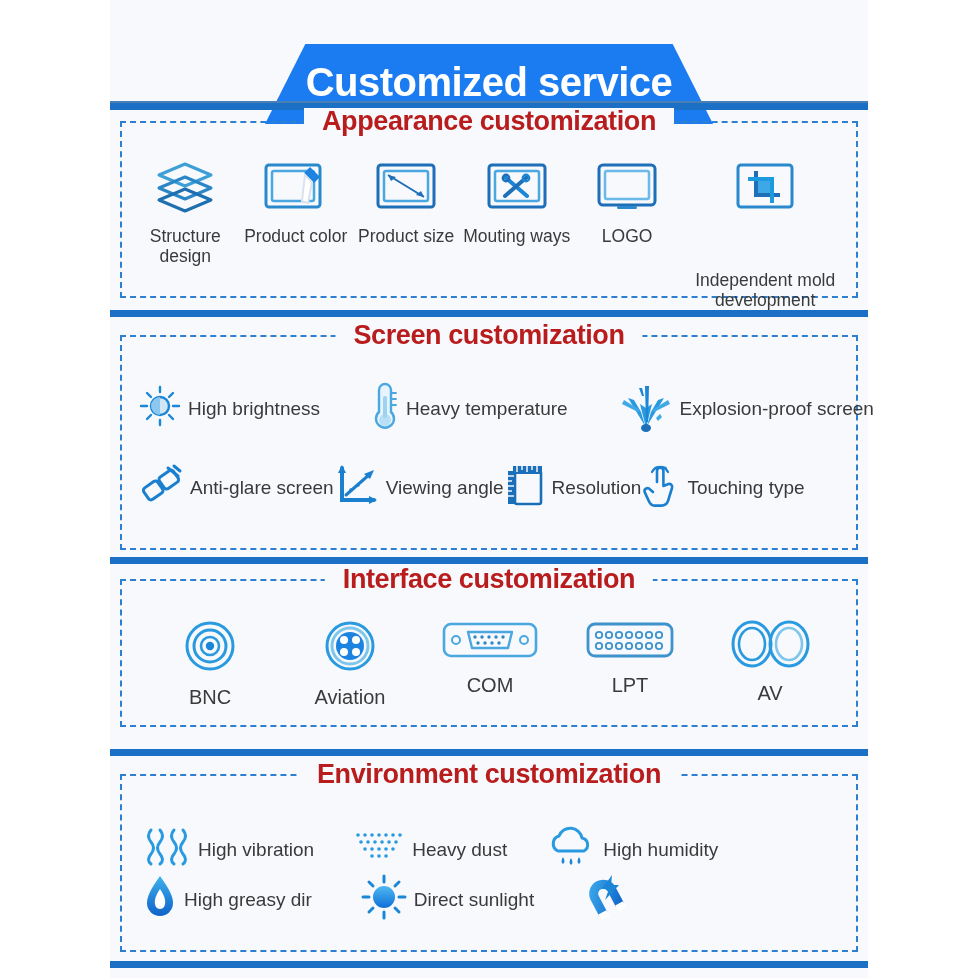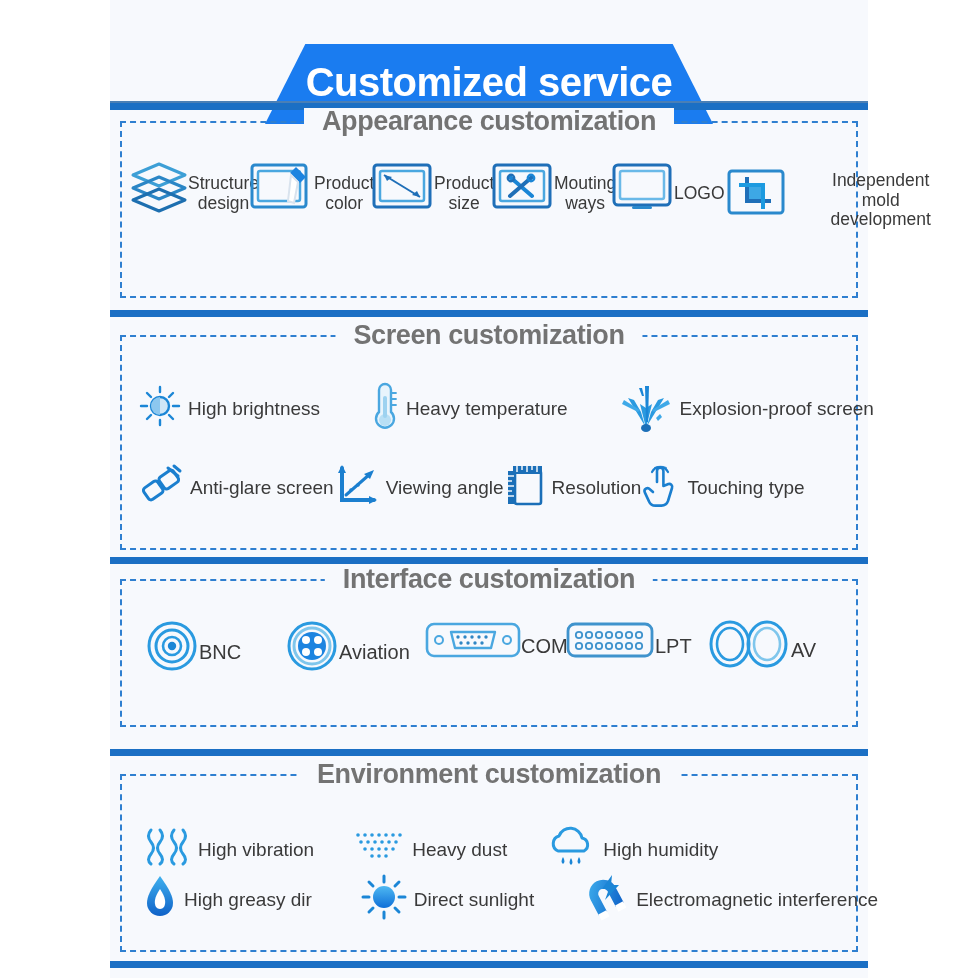--- a/index.html
+++ b/index.html
@@ -94,30 +94,30 @@
     width: 738px;
     border: 2px dashed #2f7fd0;
     background: transparent;
   }
   .section-title {
     position: absolute;
     left: 50%;
     transform: translateX(-50%);
     background: #f7f9fd;
     padding: 0 18px;
-    color: #737373;
+    color: #b91c1c;
     font-size: 27px;
     font-weight: bold;
     letter-spacing: -0.4px;
     white-space: nowrap;
     line-height: 1;
   }
   .item-v {
     display: flex;
-    flex-direction: row;
+    flex-direction: column;
     align-items: center;
     text-align: center;
   }
   .item-v .label {
     margin-top: 10px;
     font-size: 17.5px;
     color: #3a3a3a;
     line-height: 1.12;
   }
   .item-h {
@@ -672,21 +672,20 @@
               </linearGradient>
             </defs>
             <g transform="rotate(-28 24 26)">
               <path d="M10 38 V20 a14 14 0 0 1 28 0 v18 h-9 V20 a5 5 0 0 0 -10 0 v18 z" fill="url(#magGrad)"></path>
               <rect x="10" y="36" width="9" height="7" fill="#ffffff"></rect>
               <rect x="29" y="36" width="9" height="7" fill="#ffffff"></rect>
             </g>
             <polygon points="30,2 20,16 27,16 23,27 37,12 29,12" fill="#1b86d6"></polygon>
           </svg>
         </span>
-        <span class="label">Electromagnetic interference</span>
       </div>
 
     </div>
   </div>
 
   <div id="bottom-bar"></div>
 
 </div>
 
 </body></html>

